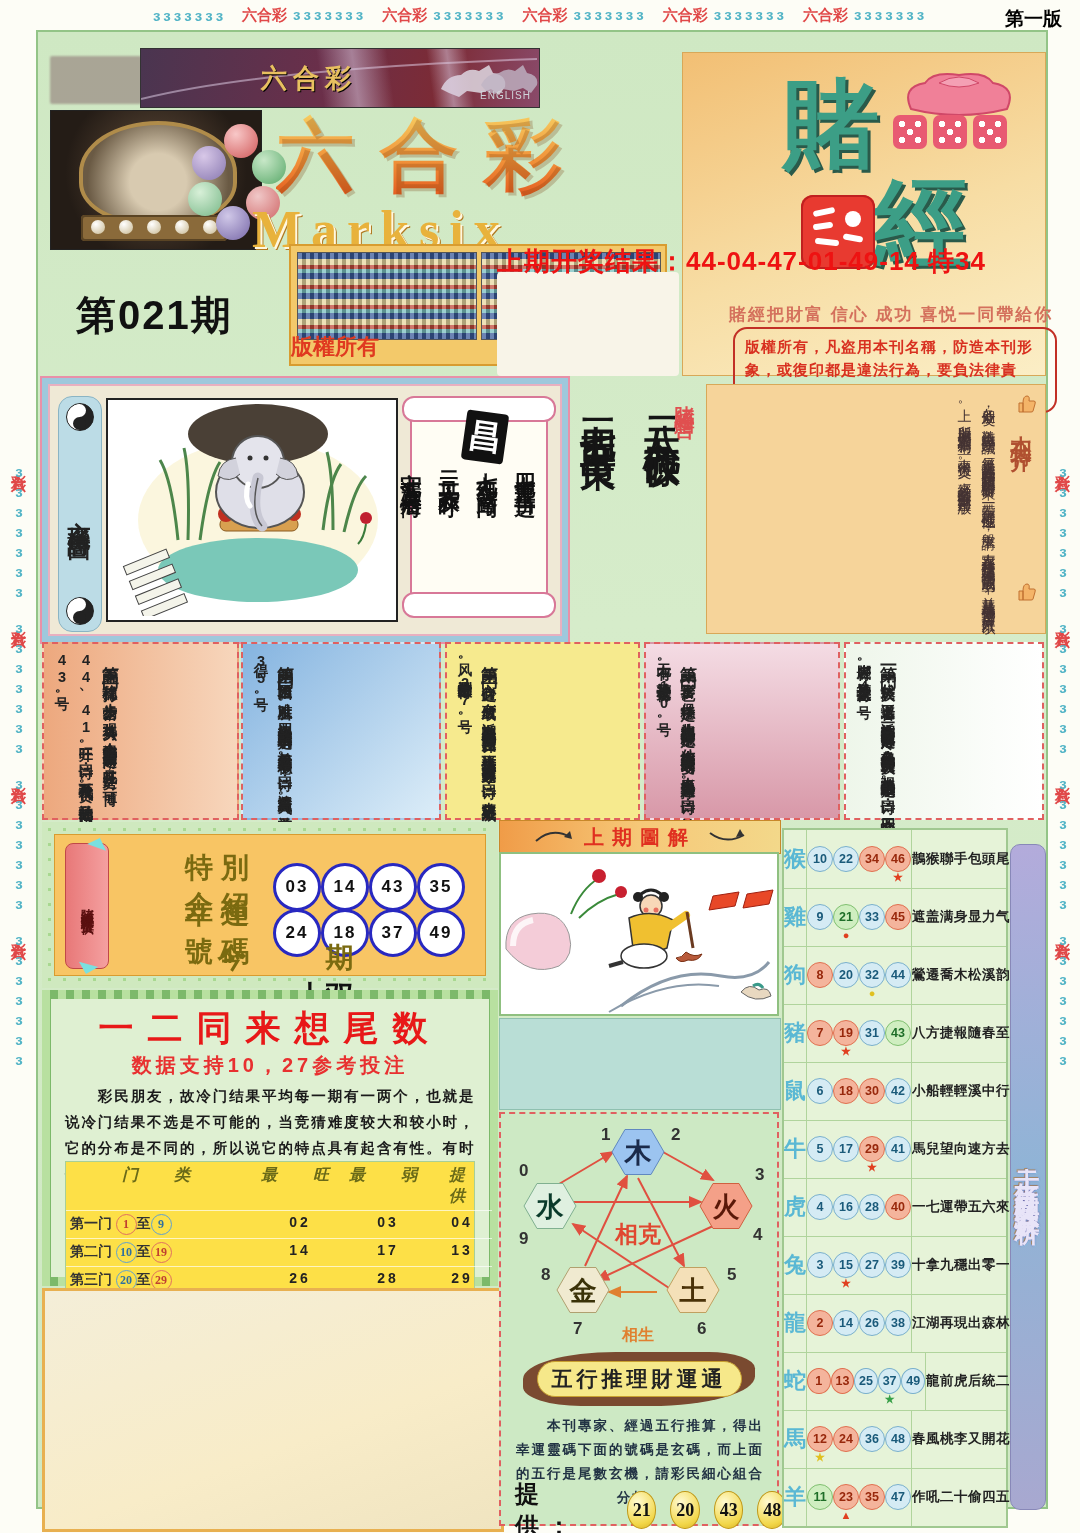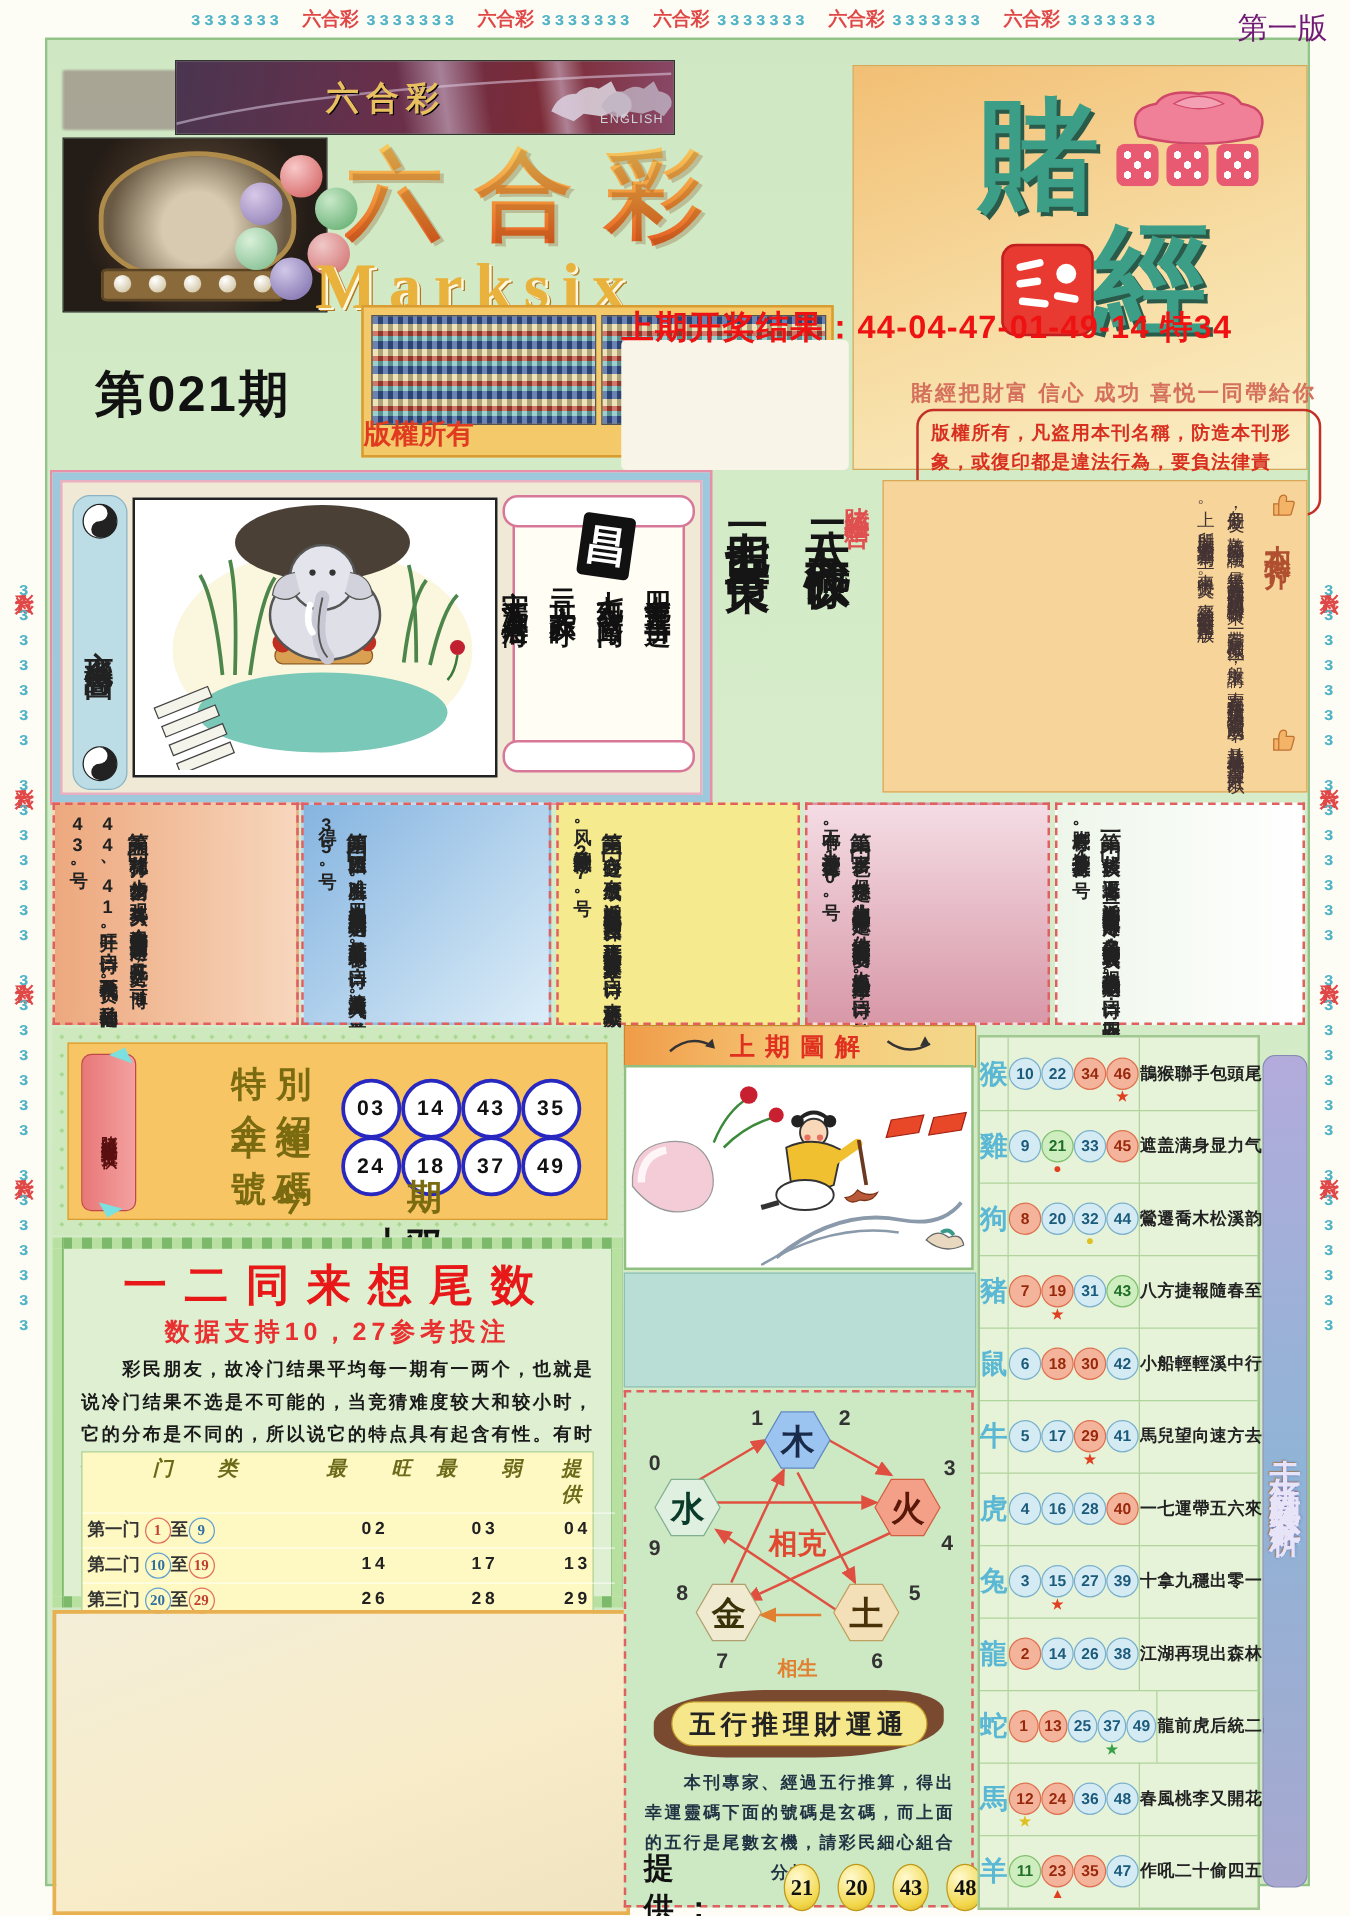--- a/index.html
+++ b/index.html
@@ -9,21 +9,21 @@
   .v{writing-mode:vertical-rl;text-orientation:upright;}
   .pre{white-space:pre-line;}
 
   
   .bstrip{position:absolute;display:flex;gap:16px;align-items:center;justify-content:center;overflow:hidden;}
   .bstrip.vert{flex-direction:column;}
   .bu{white-space:nowrap;font-weight:bold;font-size:15px;}
   .bu .bt{color:#e04848;font-style:normal;margin-right:6px;}
   .bu .bg3{color:#52b4c6;font-style:normal;letter-spacing:3px;}
   .bstrip.vert .bu{writing-mode:vertical-rl;text-orientation:upright;}
-  .edition{position:absolute;top:6px;right:18px;color:#701a75;font-size:24px;font-weight:normal;z-index:9;}
+  .edition{position:absolute;top:6px;right:18px;color:#000000;font-size:19px;font-weight:bold;z-index:9;}
 
   
   .content{position:absolute;left:36px;top:30px;width:1008px;height:1475px;
            background:linear-gradient(180deg,#cfe8c3,#d6ecca 40%,#cfe8c3);
            border:2px solid #93c487;}
 
   
   .blurblock{background:#a39a8e;filter:blur(1px);opacity:.85;border-radius:2px;}
   .banner{background:linear-gradient(100deg,#4a3550,#6a2f4a 45%,#7c2b35 75%,#8a4a6a);
           border:1px solid #333;overflow:hidden;}
@@ -113,21 +113,21 @@
   .bigball{width:42px;height:42px;border-radius:50%;border:3px solid #2828c0;background:#fff;
            display:flex;align-items:center;justify-content:center;font-size:17px;font-weight:bold;color:#111;letter-spacing:2px;}
   .bigsize{font-size:30px;font-weight:bold;color:#111;}
 
   
   .tail{background:#dff0d2;border:9px solid;border-image:repeating-linear-gradient(90deg,#b8e0a0 0 8px,#7cb96a 8px 16px) 9;}
   .tail-title{color:#e81818;font-size:35px;font-weight:bold;letter-spacing:14px;text-align:center;}
   .tail-sub{color:#e83030;font-size:20px;font-weight:bold;letter-spacing:4px;text-align:center;}
   .tail-body{color:#1a1a1a;font-size:14.5px;font-weight:bold;line-height:26px;letter-spacing:1.5px;text-align:justify;}
   .ttable{position:absolute;left:14px;right:14px;display:grid;grid-template-columns:190px 88px 88px 1fr;
-          background:#fef9c3;border:1px solid #a8cf96;}
+          background:#fde047;border:1px solid #a8cf96;}
   .ttable div{padding:3px 4px;border-bottom:1px solid #ffffffaa;font-size:14px;}
   .thead{font-family:"Liberation Serif",serif;font-style:italic;font-weight:bold;color:#6a6a18;font-size:16px !important;letter-spacing:10px;text-align:center;}
   .tcell{font-weight:bold;color:#222;text-align:center;letter-spacing:3px;}
   .tdoor{font-family:"Liberation Serif",serif;font-weight:bold;color:#333;}
   .rg{display:inline-block;width:19px;height:19px;border-radius:50%;font-size:12px;line-height:19px;text-align:center;letter-spacing:0;vertical-align:middle;}
   .rr{border:1.5px solid #e07060;color:#c04030;}
   .rb{border:1.5px solid #60a0d0;color:#3070a0;}
 
   .emptybox{background:linear-gradient(160deg,#f4eed8,#f8ecc8 60%,#f0e4c0);border:3px solid #e8b050;}
 

